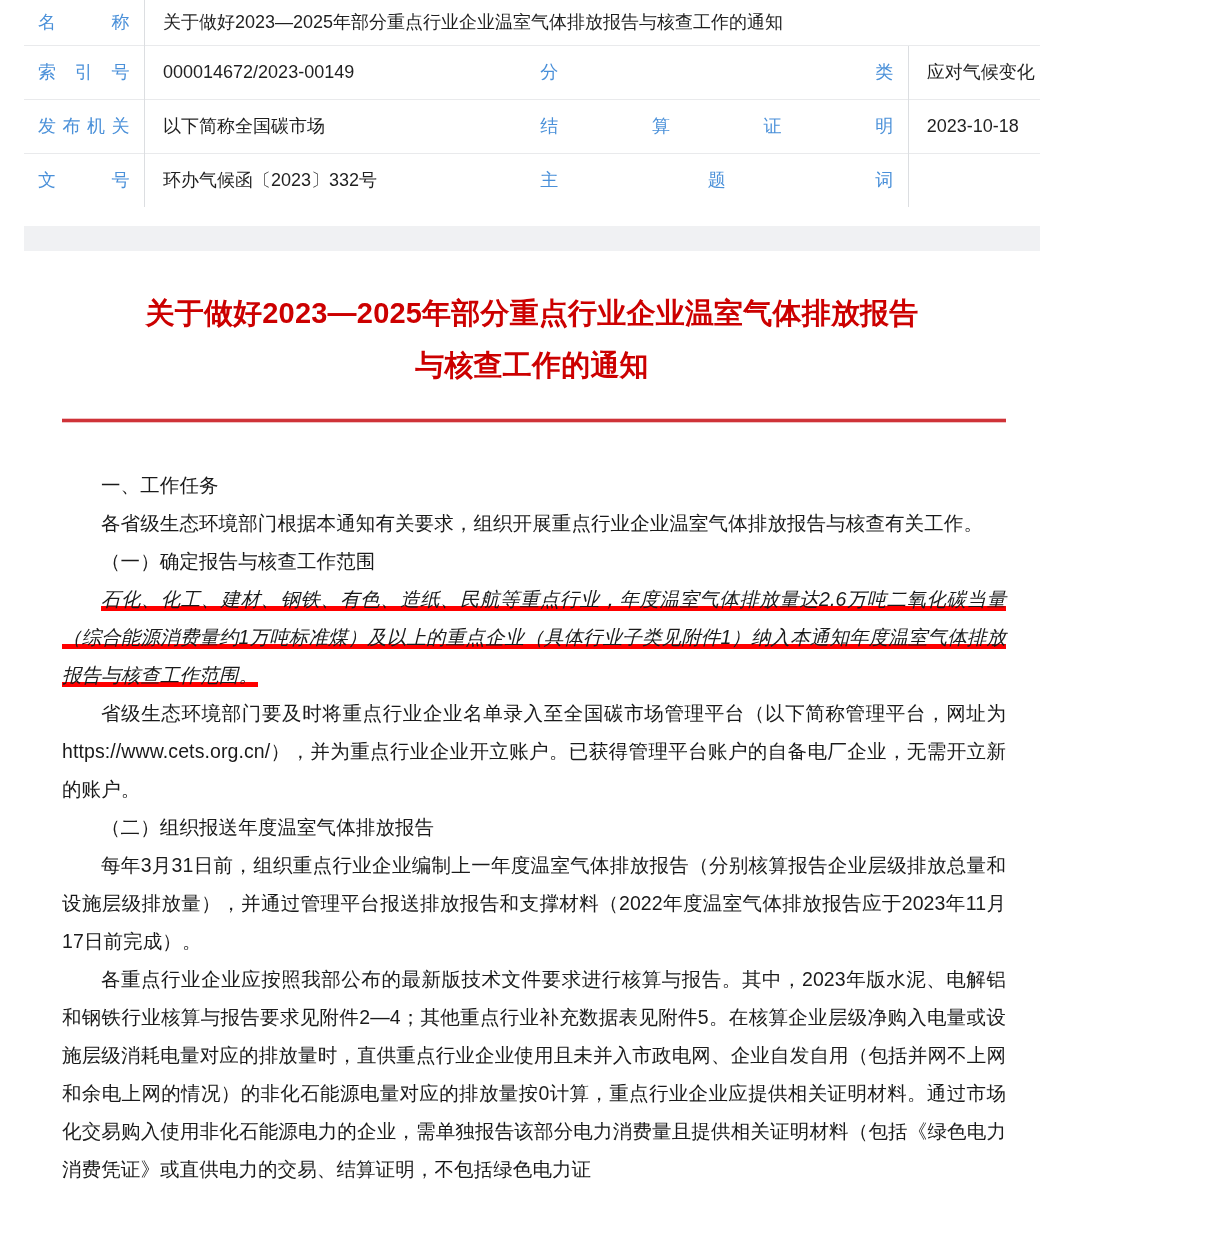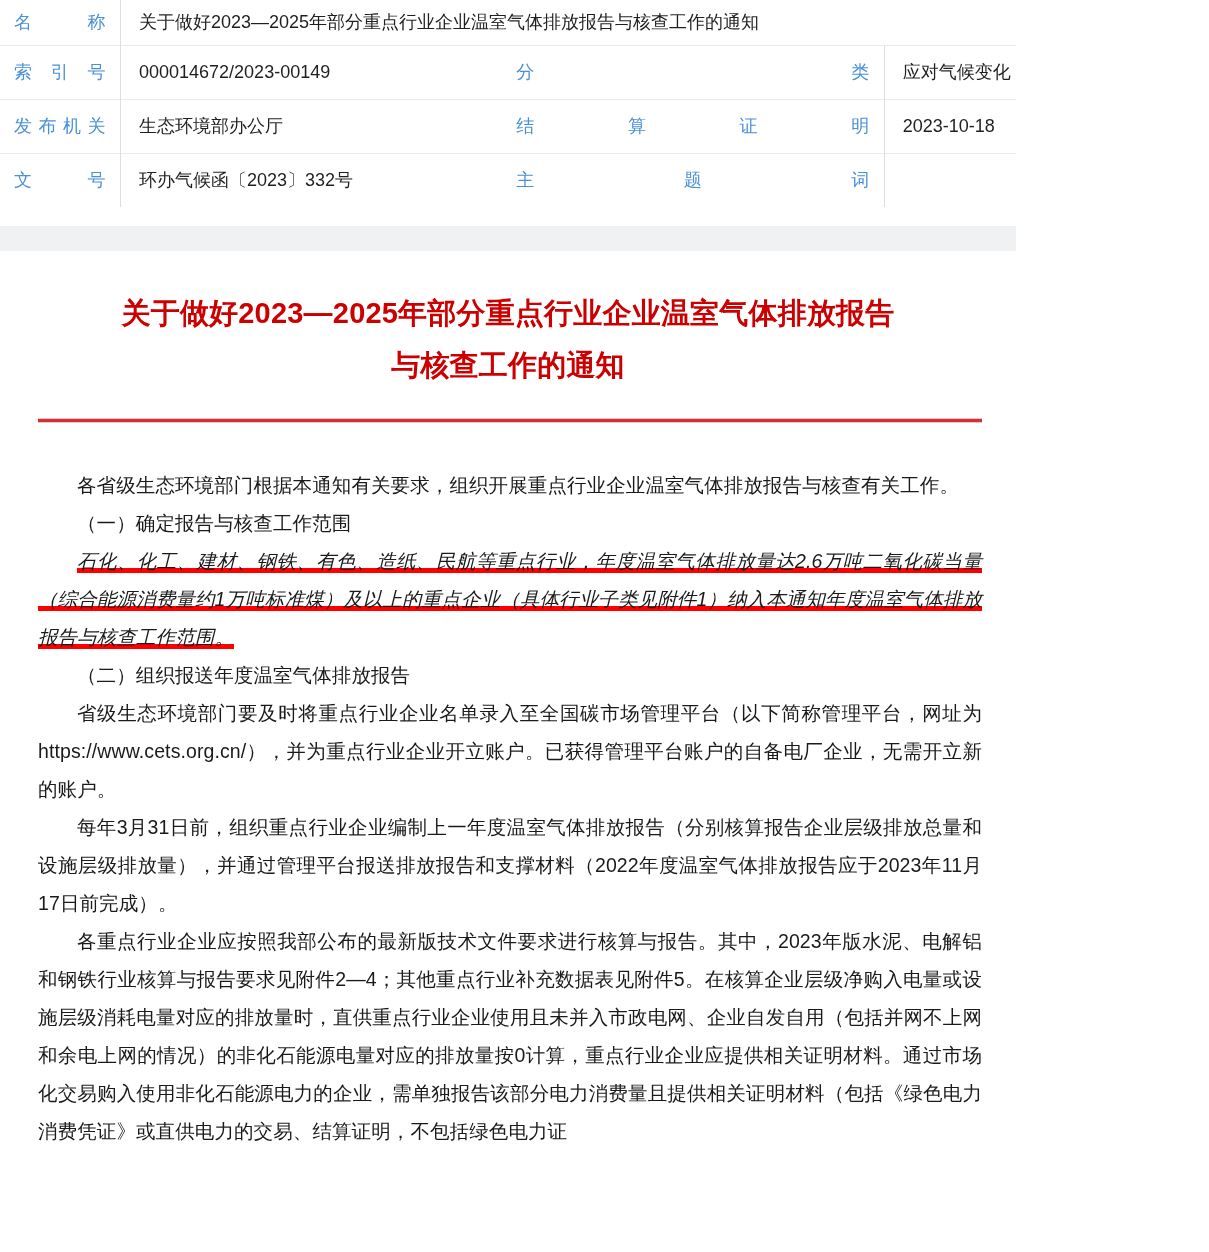--- a/index.html
+++ b/index.html
@@ -14,20 +14,21 @@
     font-family: "Liberation Sans", "DejaVu Sans", sans-serif;
     color: #222222;
     overflow: hidden;
   }
   .page {
     position: relative;
     width: 1016px;
     height: 1252px;
     overflow: hidden;
     background: #ffffff;
+    margin-left: 24px;
   }
 
   
   .meta-table {
     width: 1209px;
     border-collapse: collapse;
     table-layout: fixed;
   }
   .meta-row {
     height: 54px;
@@ -133,45 +134,46 @@
         <td class="meta-value col-val-wide" colspan="3">关于做好2023—2025年部分重点行业企业温室气体排放报告与核查工作的通知</td>
       </tr>
       <tr class="meta-row">
         <td class="meta-label col-lab-a">索 引 号</td>
         <td class="meta-value col-val-a">000014672/2023-00149</td>
         <td class="meta-label col-lab-b">分 类</td>
         <td class="meta-value col-val-b">应对气候变化</td>
       </tr>
       <tr class="meta-row">
         <td class="meta-label col-lab-a">发布机关</td>
-        <td class="meta-value col-val-a">生态环境部办公厅</td>
+        <td class="meta-value col-val-a">以下简称全国碳市场</td>
         <td class="meta-label col-lab-b">结算证明</td>
         <td class="meta-value col-val-b">2023-10-18</td>
       </tr>
       <tr class="meta-row">
         <td class="meta-label col-lab-a">文 号</td>
         <td class="meta-value col-val-a">环办气候函〔2023〕332号</td>
         <td class="meta-label col-lab-b">主 题 词</td>
         <td class="meta-value col-val-b"></td>
       </tr>
     </tbody>
   </table>
 
   <div class="gap-above-band"></div>
   <div class="gray-band"></div>
   <div class="gap-below-band"></div>
 
   <h1 class="doc-title">关于做好2023—2025年部分重点行业企业温室气体排放报告与核查工作的通知</h1>
   <hr class="title-rule">
 
   <div class="doc-body">
+    <p class="p-indent">一、工作任务</p>
     <p class="p-indent">各省级生态环境部门根据本通知有关要求，组织开展重点行业企业温室气体排放报告与核查有关工作。</p>
     <p class="p-indent">（一）确定报告与核查工作范围</p>
     <p class="p-indent">
       <span class="hl-underline">石化、化工、建材、钢铁、有色、造纸、民航等重点行业，年度温室气体排放量达2.6万吨二氧化碳当量（综合能源消费量约1万吨标准煤）及以上的重点企业（具体行业子类见附件1）纳入本通知年度温室气体排放报告与核查工作范围。</span>
     </p>
+    <p class="p-indent">省级生态环境部门要及时将重点行业企业名单录入至全国碳市场管理平台（以下简称管理平台，网址为https://www.cets.org.cn/），并为重点行业企业开立账户。已获得管理平台账户的自备电厂企业，无需开立新的账户。</p>
     <p class="p-indent">（二）组织报送年度温室气体排放报告</p>
-    <p class="p-indent">省级生态环境部门要及时将重点行业企业名单录入至全国碳市场管理平台（以下简称管理平台，网址为https://www.cets.org.cn/），并为重点行业企业开立账户。已获得管理平台账户的自备电厂企业，无需开立新的账户。</p>
     <p class="p-indent">每年3月31日前，组织重点行业企业编制上一年度温室气体排放报告（分别核算报告企业层级排放总量和设施层级排放量），并通过管理平台报送排放报告和支撑材料（2022年度温室气体排放报告应于2023年11月17日前完成）。</p>
     <p class="p-indent">各重点行业企业应按照我部公布的最新版技术文件要求进行核算与报告。其中，2023年版水泥、电解铝和钢铁行业核算与报告要求见附件2—4；其他重点行业补充数据表见附件5。在核算企业层级净购入电量或设施层级消耗电量对应的排放量时，直供重点行业企业使用且未并入市政电网、企业自发自用（包括并网不上网和余电上网的情况）的非化石能源电量对应的排放量按0计算，重点行业企业应提供相关证明材料。通过市场化交易购入使用非化石能源电力的企业，需单独报告该部分电力消费量且提供相关证明材料（包括《绿色电力消费凭证》或直供电力的交易、结算证明，不包括绿色电力证</p>
   </div>
 
 </div>
 
 </body></html>

